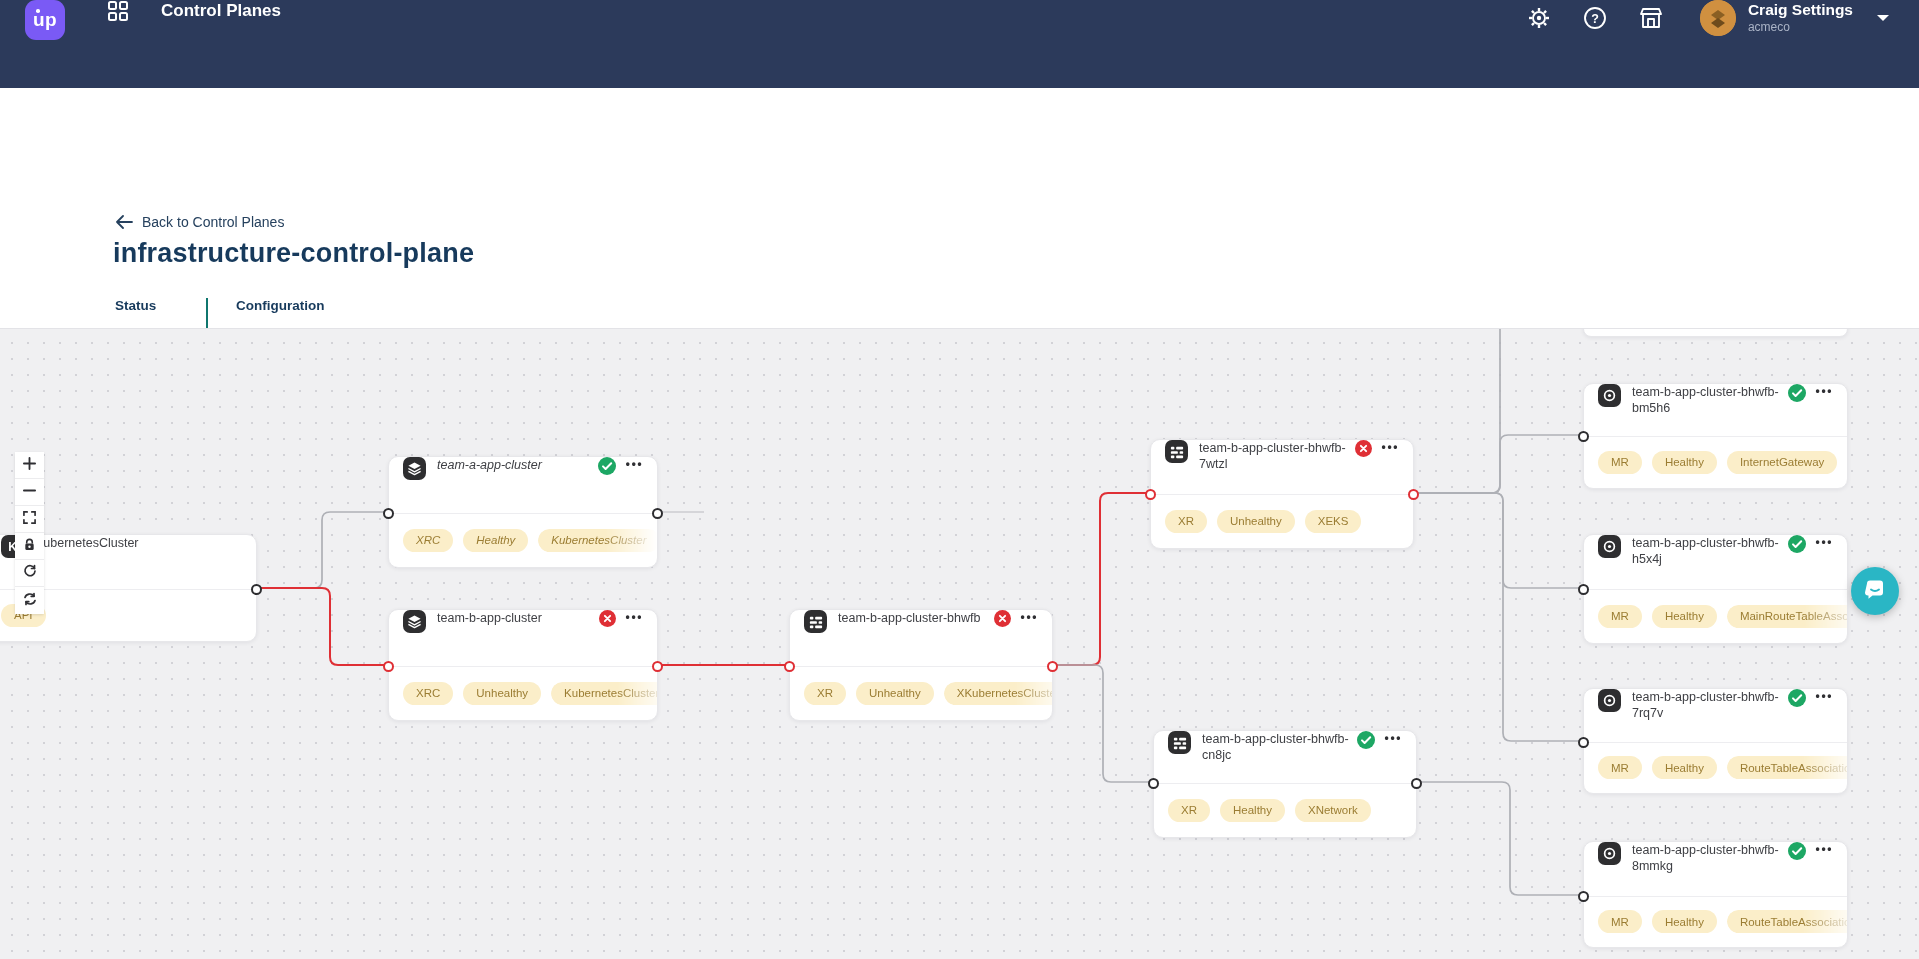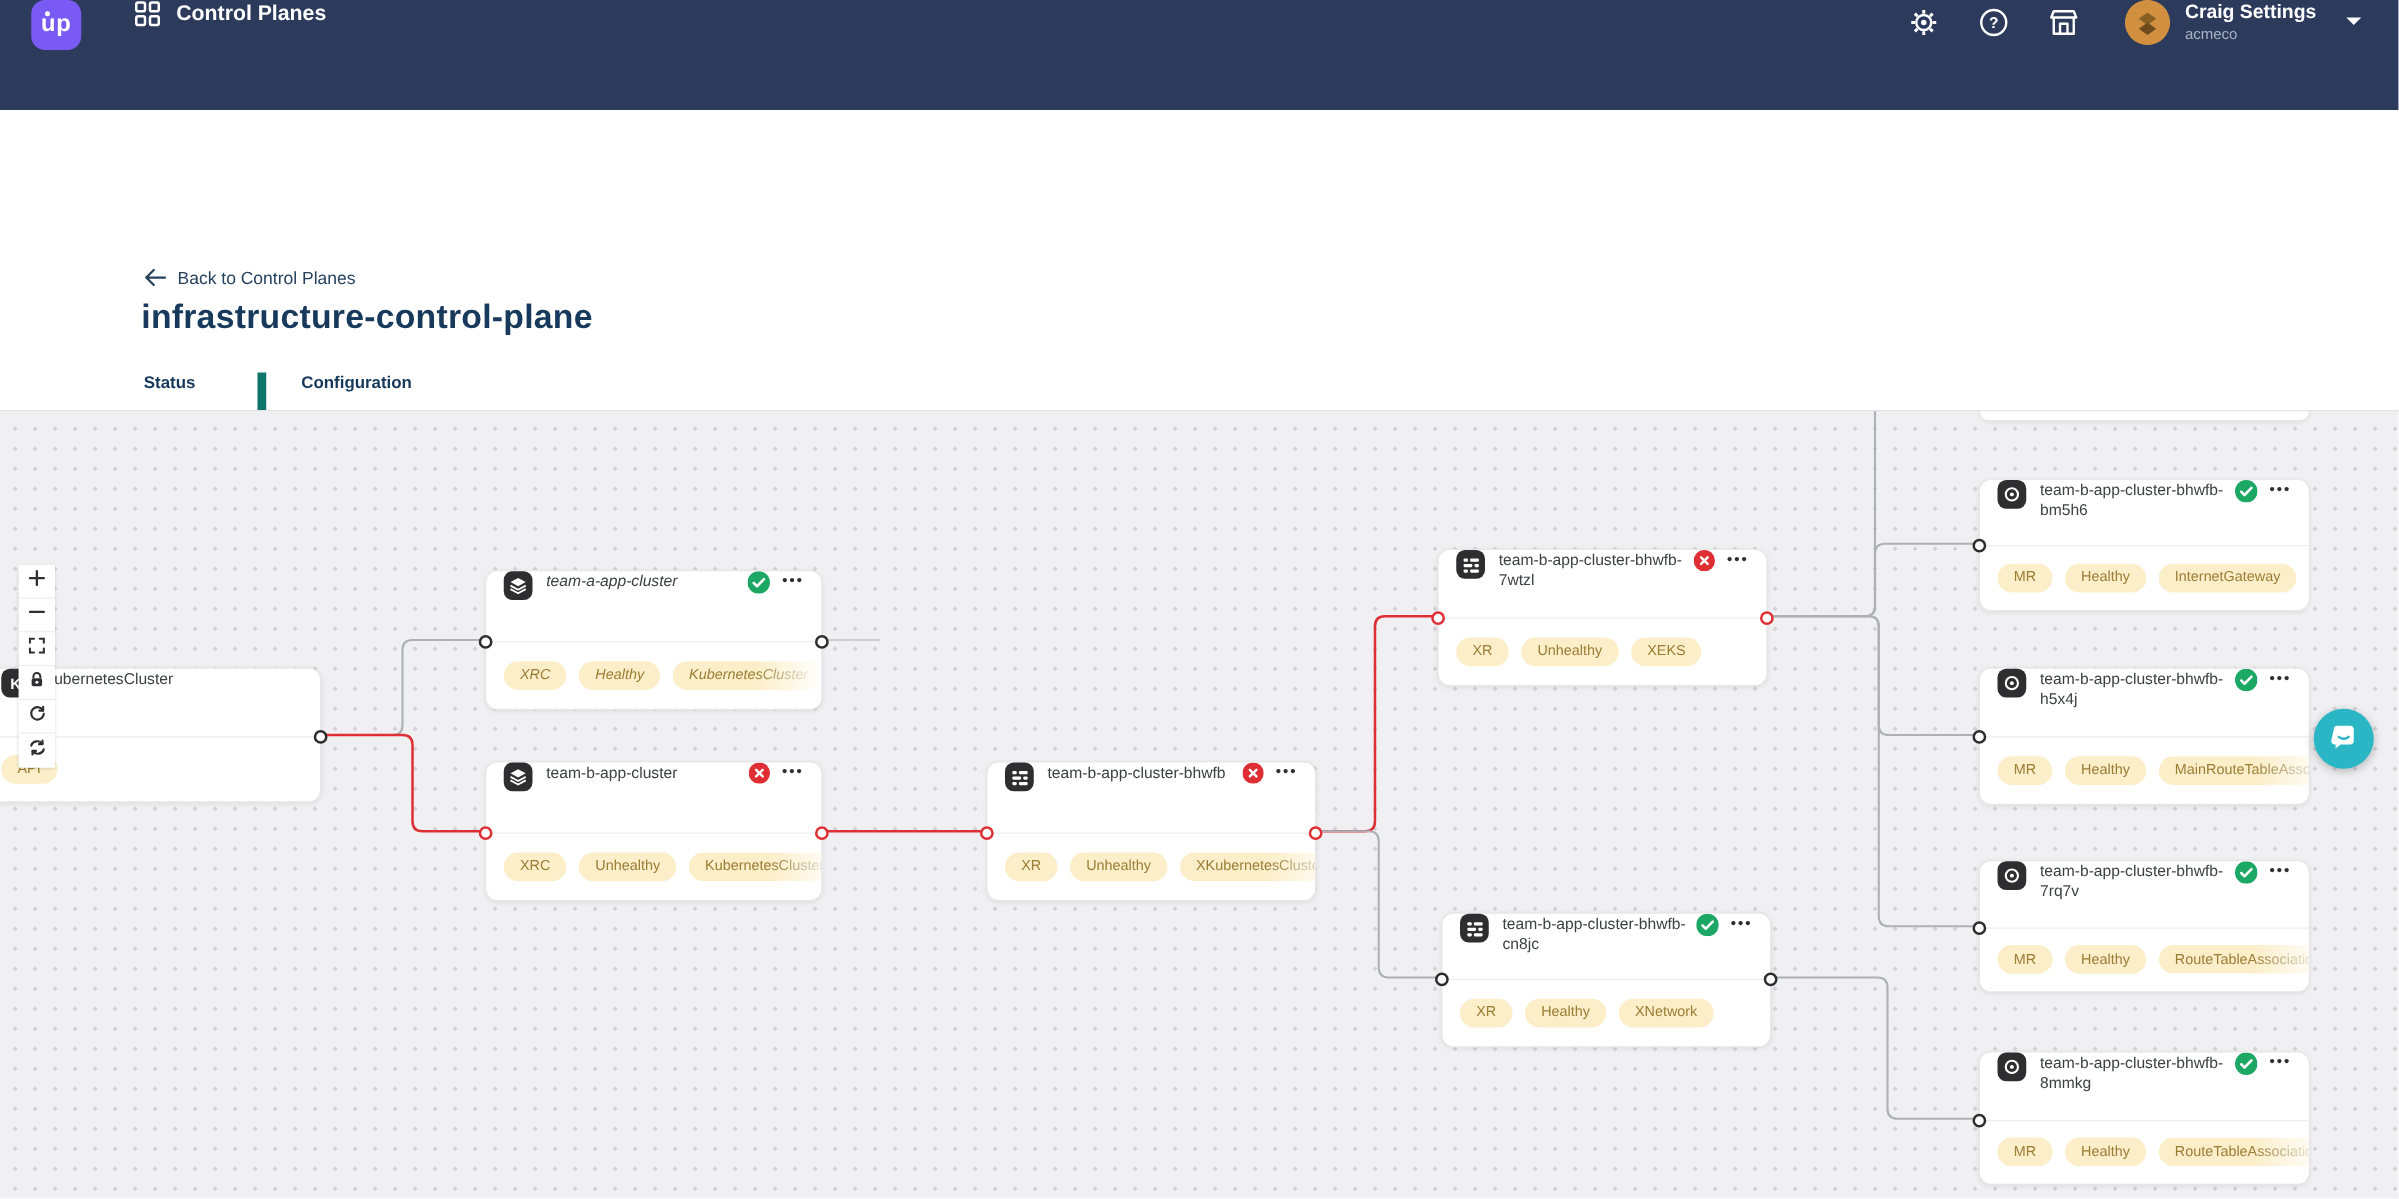--- a/index.html
+++ b/index.html
@@ -7,37 +7,37 @@
   body { font-family:"Liberation Sans", sans-serif; background:#fff; position:relative; }
   #app { position:absolute; inset:0; width:1919px; height:959px; overflow:hidden; background:#fff; }
 
   
   .topbar { position:absolute; left:0; top:0; width:100%; height:88px; background:#2c3a5b; display:flex; align-items:flex-start; }
   .logo { position:relative; width:40px; height:40px; border-radius:11px; background:#7a5af5; margin-left:25px;
           color:#fff; font-weight:bold; font-size:19px; display:flex; align-items:center; justify-content:center; letter-spacing:0.5px;}
   .logo .udot { position:absolute; top:9px; left:11px; width:3.5px; height:3.5px; border-radius:50%; background:#fff; }
   .app-title-group { display:flex; align-items:center; margin-left:42px; gap:12px; }
   .grid-icon svg { display:block; }
-  .app-title { color:#fff; font-size:17px; font-weight:bold; }
+  .app-title { color:#fff; font-size:17px; font-weight:bold;margin-left:20px; }
   .topbar-right { margin-left:auto; display:flex; align-items:center; margin-right:28px; }
   .tb-icon { width:26px; height:26px; margin-left:30px; display:flex; align-items:center; justify-content:center; cursor:pointer; }
   .avatar { width:36px; height:36px; border-radius:50%; background:#d09040; margin-left:36px; overflow:hidden; position:relative; }
   .user-block { margin-left:12px; line-height:1.15; }
   .user-name { color:#fff; font-weight:bold; font-size:15.5px; }
   .user-org { color:#aab3c6; font-size:12px; margin-top:2px; }
   .chevron { margin-left:22px; }
 
   
   .hero { position:absolute; left:0; top:88px; width:100%; height:240px; background:#fff; }
   .back-link { position:absolute; left:115px; top:126px; display:flex; align-items:center; gap:9px;
                color:#26415e; font-size:14px; cursor:pointer;text-align:right; }
   .page-title { position:absolute; left:113px; top:150px; font-size:27px; font-weight:bold; color:#173a5c; letter-spacing:0.2px; }
   .meta { position:absolute; left:115px; top:210px; display:flex; }
   .meta-col { padding-right:34px; }
-  .meta-col + .meta-col { border-left:7px solid #0f766e; padding-left:28px; }
+  .meta-col + .meta-col { border-left:2px solid #0f766e; padding-left:28px; }
   .meta-label { font-size:13.5px; font-weight:bold; color:#173a5c; }
   .meta-value { margin-top:13px; font-size:13.5px; color:#5b6673; display:flex; align-items:center; gap:8px; }
   .status-dot { width:10px; height:10px; border-radius:50%; }
   .config-version { margin-left:10px; }
 
   
   .tabs { position:absolute; left:115px; top:288px; display:flex; }
   .tab { font-size:15.5px; font-weight:bold; color:#1d3b5c; padding:8px 21px 13px 21px; margin-right:18px; cursor:pointer;
          border-bottom:3px solid transparent; }
   .tab.active { color:#5a4bdb; border-bottom-color:#5a4bdb; }

